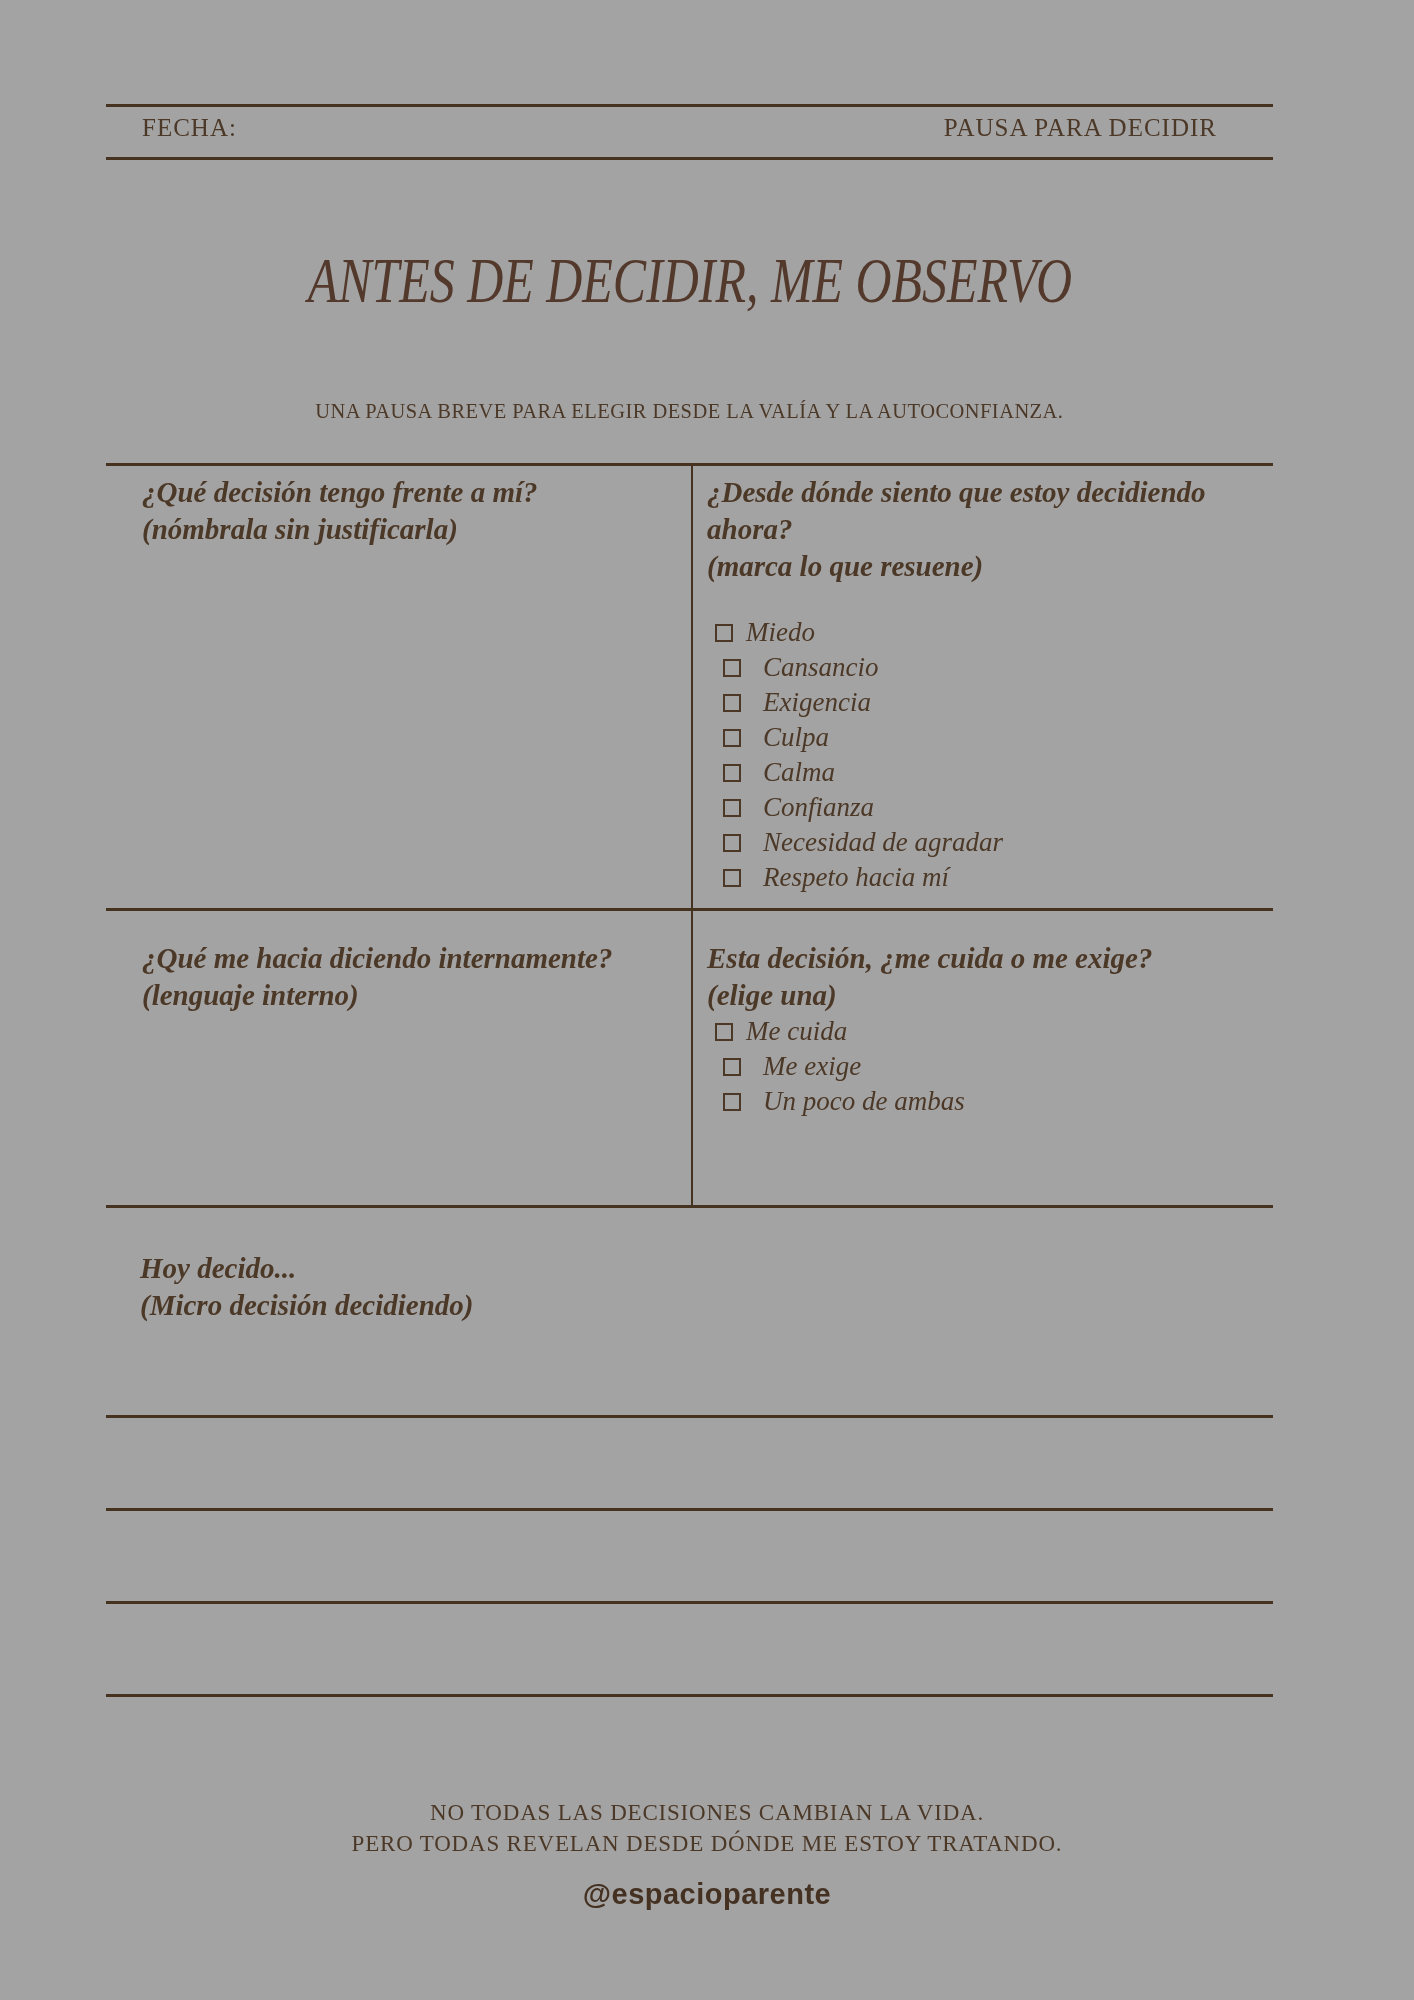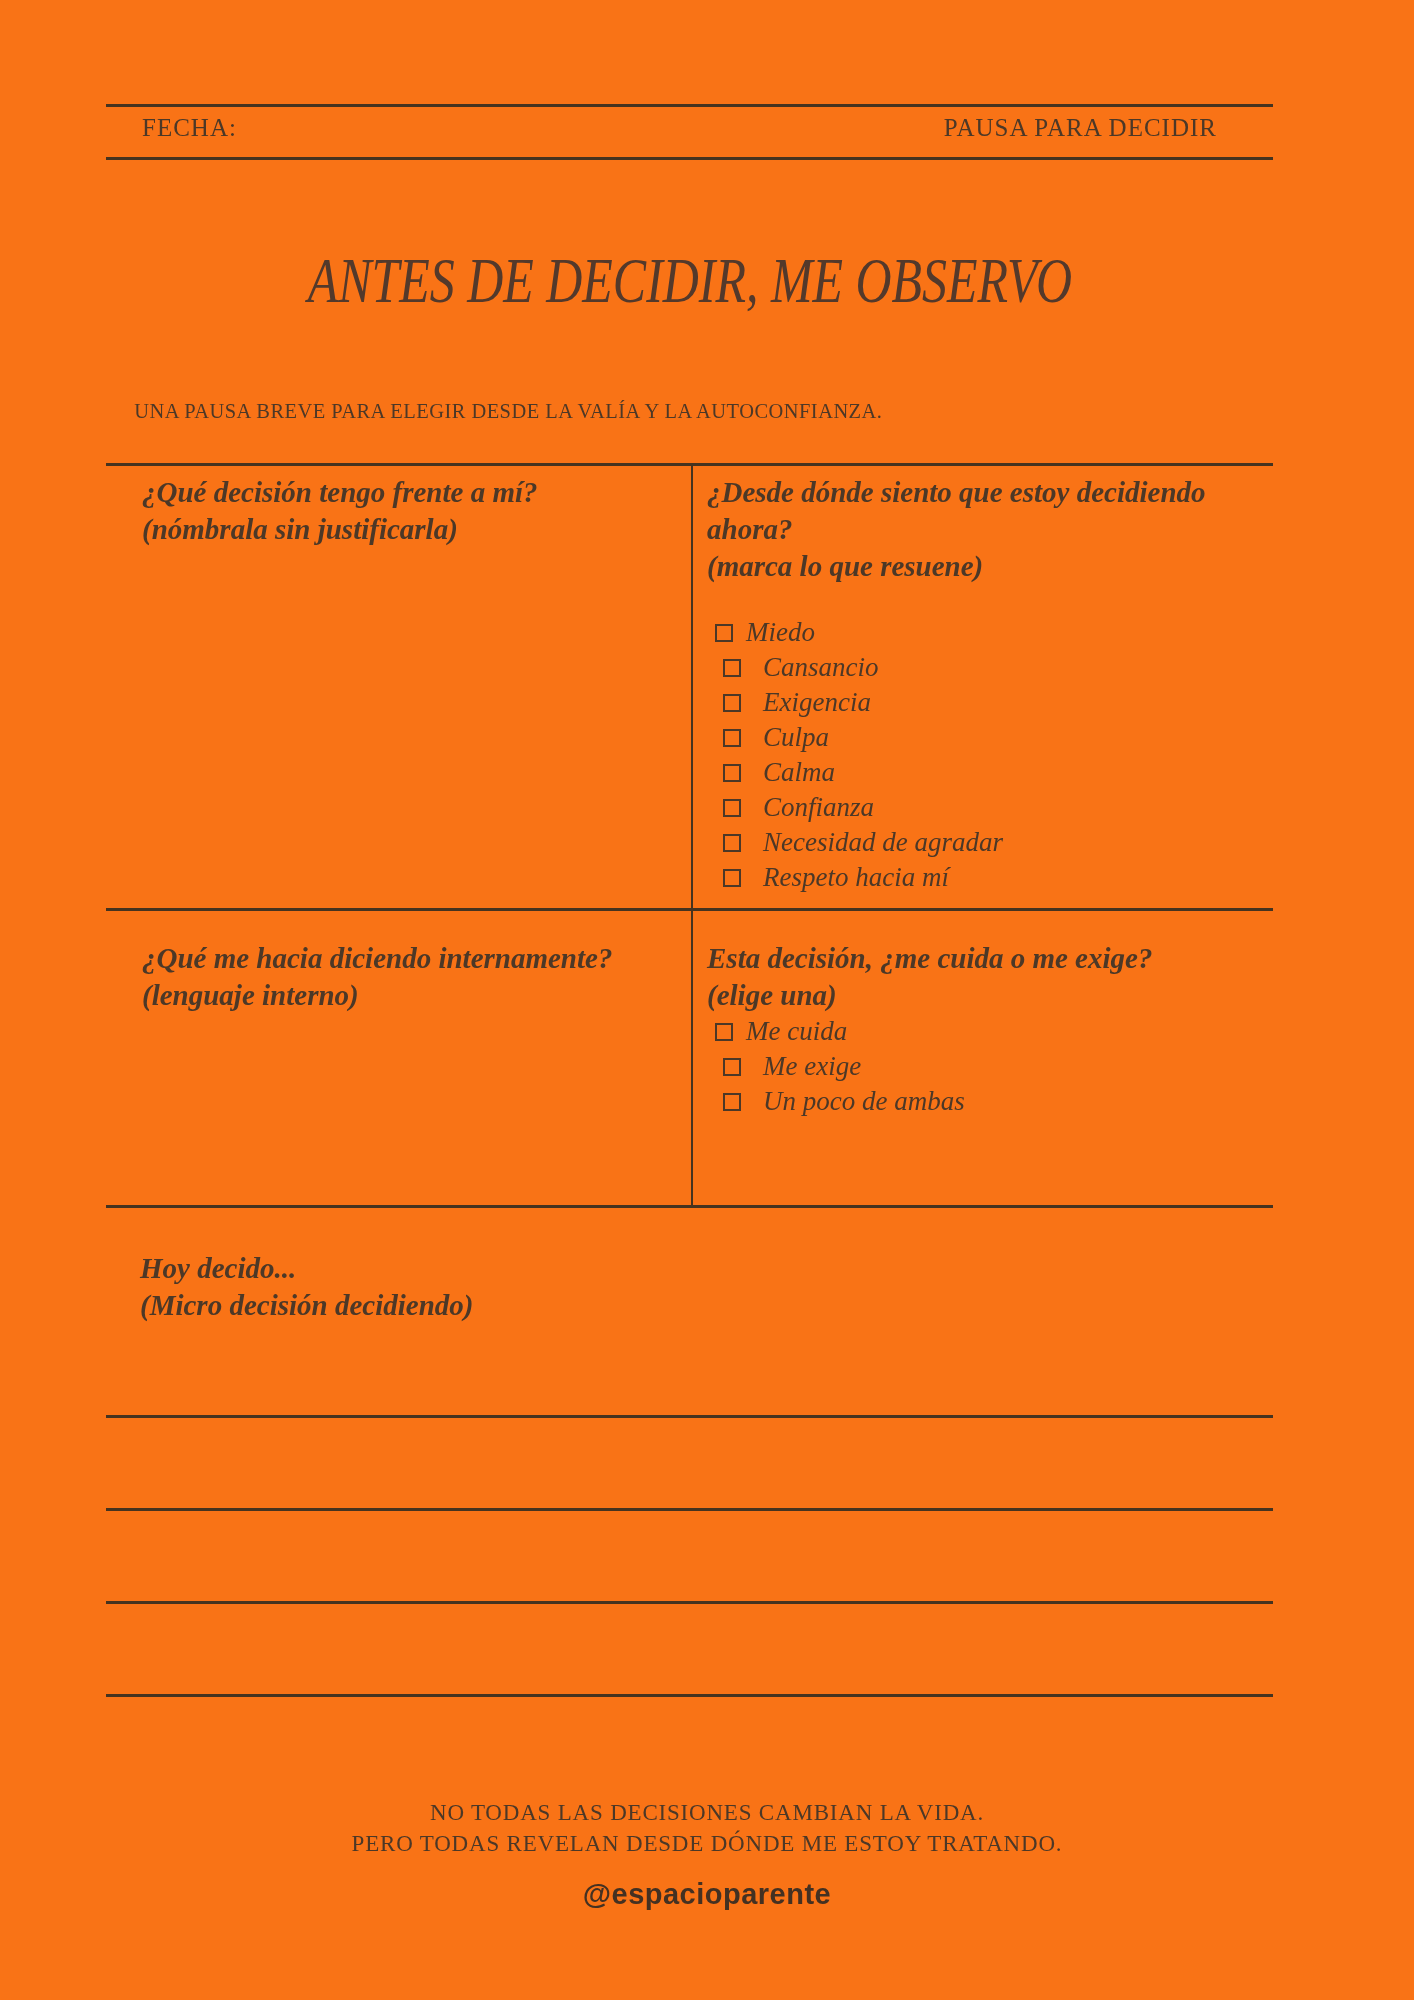--- a/index.html
+++ b/index.html
@@ -1,20 +1,20 @@
 <!DOCTYPE html>
 <html><head>
 <meta charset="utf-8">
 <style>
   html,body{margin:0;padding:0;background:#e8e4da;}
   .page{
     position:relative;
     width:1414px;height:2000px;
     margin:0 auto;
-    background:#f97316;
+    background:#a3a3a3;
     color:#4C3827;
     font-family:"Liberation Serif","DejaVu Serif",serif;
     overflow:hidden;
   }
   
   .hrule{position:absolute;left:106px;width:1167px;height:3px;background:#46331F;}
   .rule-header-top{top:104px;}
   .rule-header-bottom{top:157px;}
   .rule-grid-top{top:463px;}
   .rule-grid-mid{top:908px;}
@@ -29,21 +29,21 @@
   }
   
   .title{
     position:absolute;left:106px;top:244px;width:1167px;
     text-align:center;font-style:italic;font-size:64px;
     color:#53392B;white-space:nowrap;
   }
   .title-inner{display:inline-block;transform:scaleX(.78);transform-origin:center;}
   .subtitle{
     position:absolute;left:106px;top:398px;width:1167px;
-    font-size:22px;letter-spacing:.5px;white-space:nowrap;
+    text-align:center;font-size:22px;letter-spacing:.5px;white-space:nowrap;
   }
   .subtitle-inner{display:inline-block;transform:scaleX(.93);transform-origin:center;}
   
   .cell{position:absolute;}
   .cell-tl{left:142px;top:474px;width:480px;}
   .cell-tr{left:707px;top:474px;width:545px;}
   .cell-bl{left:142px;top:940px;width:480px;}
   .cell-br{left:707px;top:940px;width:545px;}
   .q,.hint{font-style:italic;font-size:29px;line-height:37px;font-weight:bold;}
   .options{margin-top:0;}

